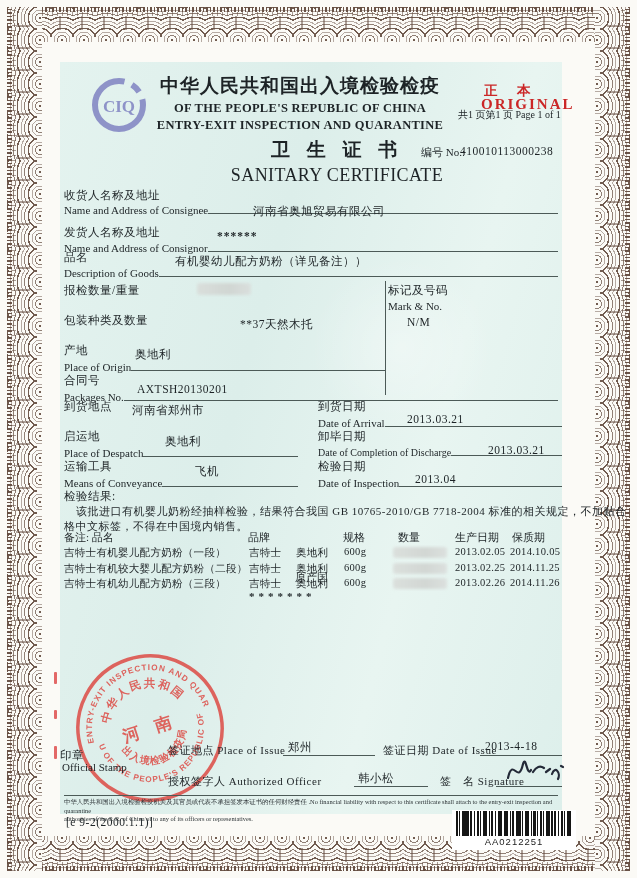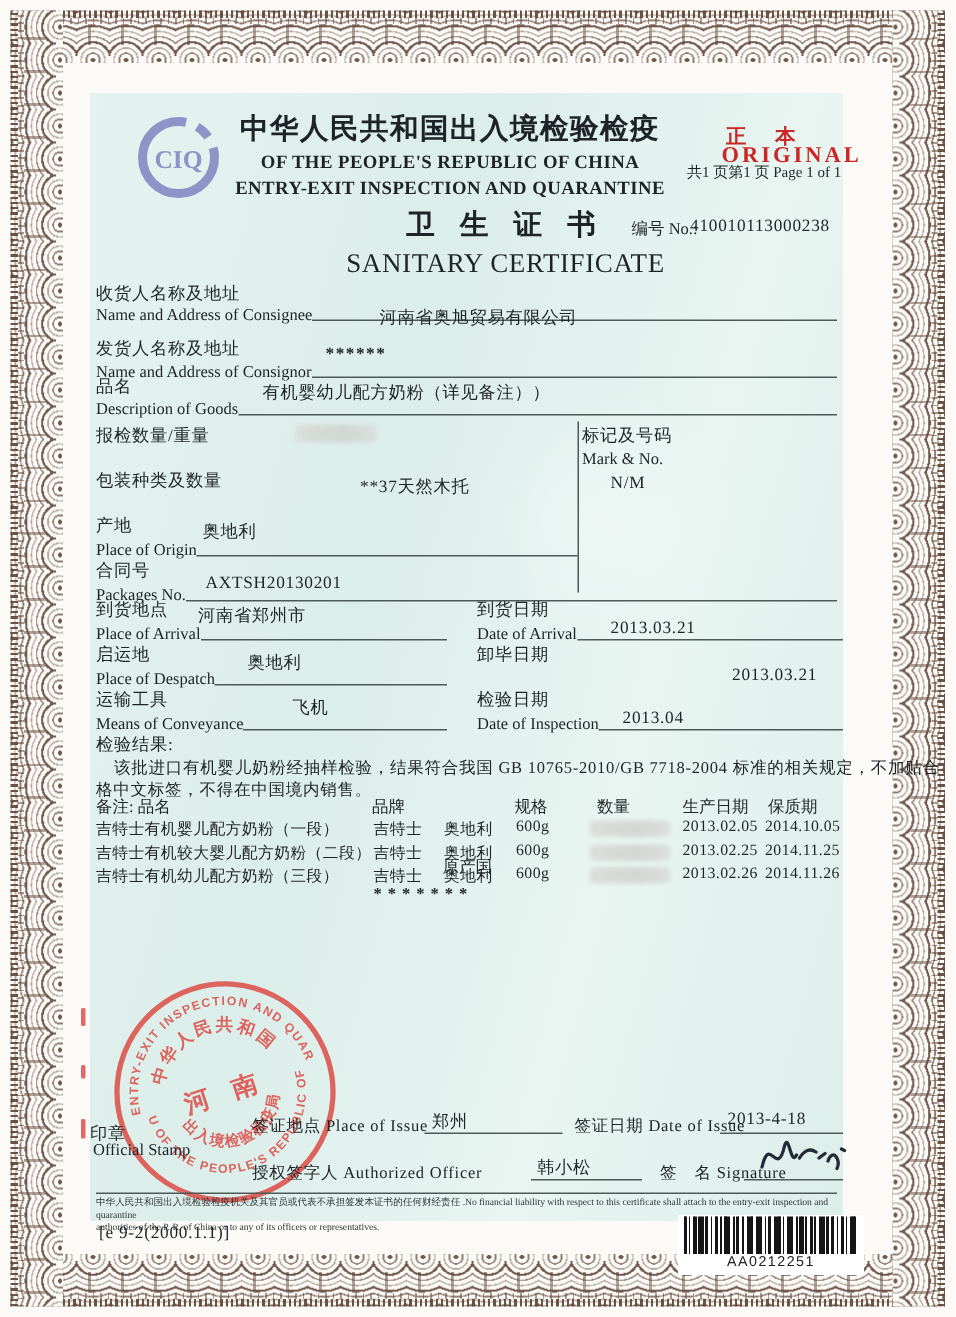--- a/index.html
+++ b/index.html
@@ -146,38 +146,38 @@
         <span class="en">Packages No.</span>
         <span class="fill"></span>
       </div>
 
     <div class="abs cn" style="left:328px;top:221px;">标记及号码</div>
     <div class="abs en" style="left:328px;top:238px;">Mark &amp; No.</div>
     <div class="val" style="left:347px;top:254px;">N/M</div>
 
     <div class="abs cn" style="left:4px;top:337px;">到货地点</div>
     <div class="val" style="left:72px;top:341px;">河南省郑州市</div>
-    <div class="enline" style="left:4px;top:355px;width:234px;">
-        <span class="en">Place of Arrival</span>
-        <span class="fill"></span>
-      </div>
     <div class="abs cn" style="left:258px;top:337px;">到货日期</div>
     <div class="enline" style="left:258px;top:355px;width:244px;">
         <span class="en">Date of Arrival</span>
         <span class="fill"></span>
       </div>
     <div class="val" style="left:347px;top:351px;">2013.03.21</div>
 
     <div class="abs cn" style="left:4px;top:367px;">启运地</div>
     <div class="val" style="left:105px;top:372px;">奥地利</div>
     <div class="enline" style="left:4px;top:385px;width:234px;">
         <span class="en">Place of Despatch</span>
         <span class="fill"></span>
       </div>
     <div class="abs cn" style="left:258px;top:367px;">卸毕日期</div>
+    <div class="enline" style="left:258px;top:385px;width:244px;">
+        <span class="en" style="font-size:10px;">Date of Completion of Discharge</span>
+        <span class="fill"></span>
+      </div>
     <div class="val" style="left:428px;top:382px;">2013.03.21</div>
 
     <div class="abs cn" style="left:4px;top:397px;">运输工具</div>
     <div class="val" style="left:135px;top:402px;">飞机</div>
     <div class="enline" style="left:4px;top:415px;width:234px;">
         <span class="en">Means of Conveyance</span>
         <span class="fill"></span>
       </div>
     <div class="abs cn" style="left:258px;top:397px;">检验日期</div>
     <div class="enline" style="left:258px;top:415px;width:244px;">

